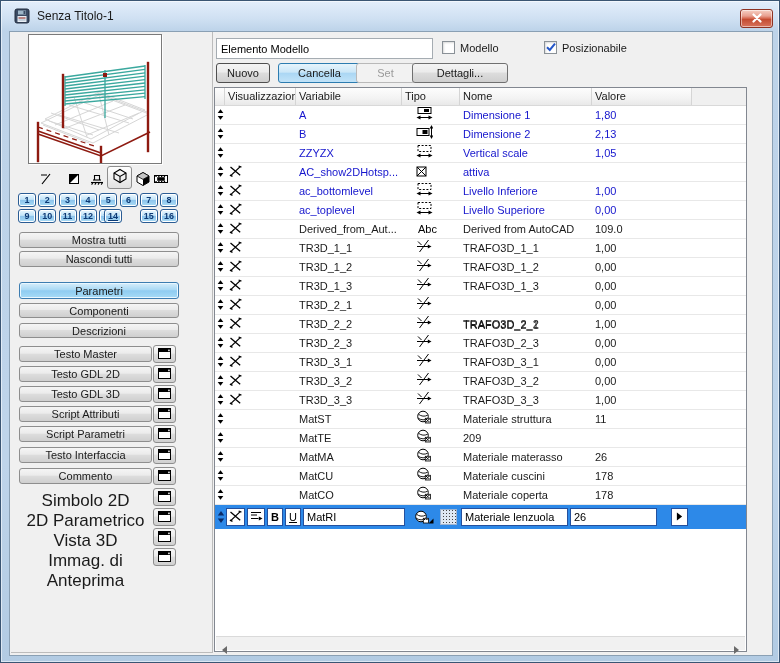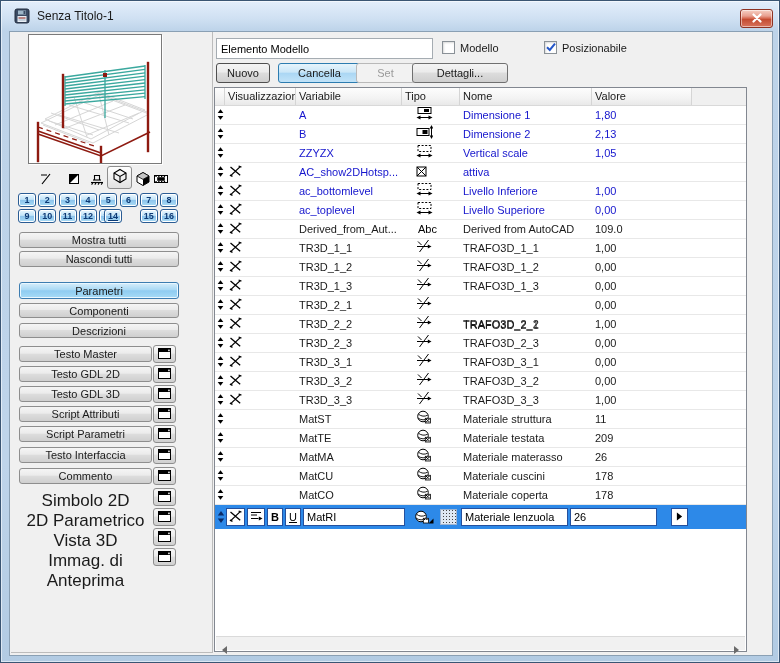--- a/index.html
+++ b/index.html
@@ -697,21 +697,20 @@
           <div class="cell c-vis" style="width: 71px;"></div>
           <div class="cell ctext" style="width: 106px;">MatTE</div>
           <div class="cell c-tipo" style="width: 58px;">
             <span><svg viewBox="0 0 16 14" width="16" height="14">
                 <circle cx="7" cy="6.5" r="5.3" fill="#fff" stroke="#000"></circle>
                 <path d="M2.4 4.2c2.9 2.2 6.2 2.6 9.2 1M2.2 8.3c3.1 1.9 6.6 2.1 9.7.3" fill="none" stroke="#000" stroke-width=".9"></path>
                 <rect x="9.3" y="8.3" width="5.2" height="4.7" fill="#fff" stroke="#000" stroke-width=".8"></rect>
                 <path d="M10 9h1.2v1.1H10ZM12.3 9h1.2v1.1h-1.2ZM11.1 10.1h1.2v1.1h-1.2ZM10 11.2h1.2v1.1H10ZM12.3 11.2h1.2v1.1h-1.2Z" fill="#000"></path>
               </svg></span>
           </div>
-          <div class="cell ctext" style="width: 132px;">Materiale testata</div>
           <div class="cell ctext" style="width: 100px;">209</div>
         </div>
         <div class="trow">
           <div class="cell c-move" style="width: 10px;">
             <span><svg viewBox="0 0 8 12" width="7" height="11" fill="#000">
                 <path d="M4 0 7.2 4.4H.8Z"></path>
                 <path d="M4 12 .8 7.6H7.2Z"></path>
               </svg></span>
           </div>
           <div class="cell c-vis" style="width: 71px;"></div>

